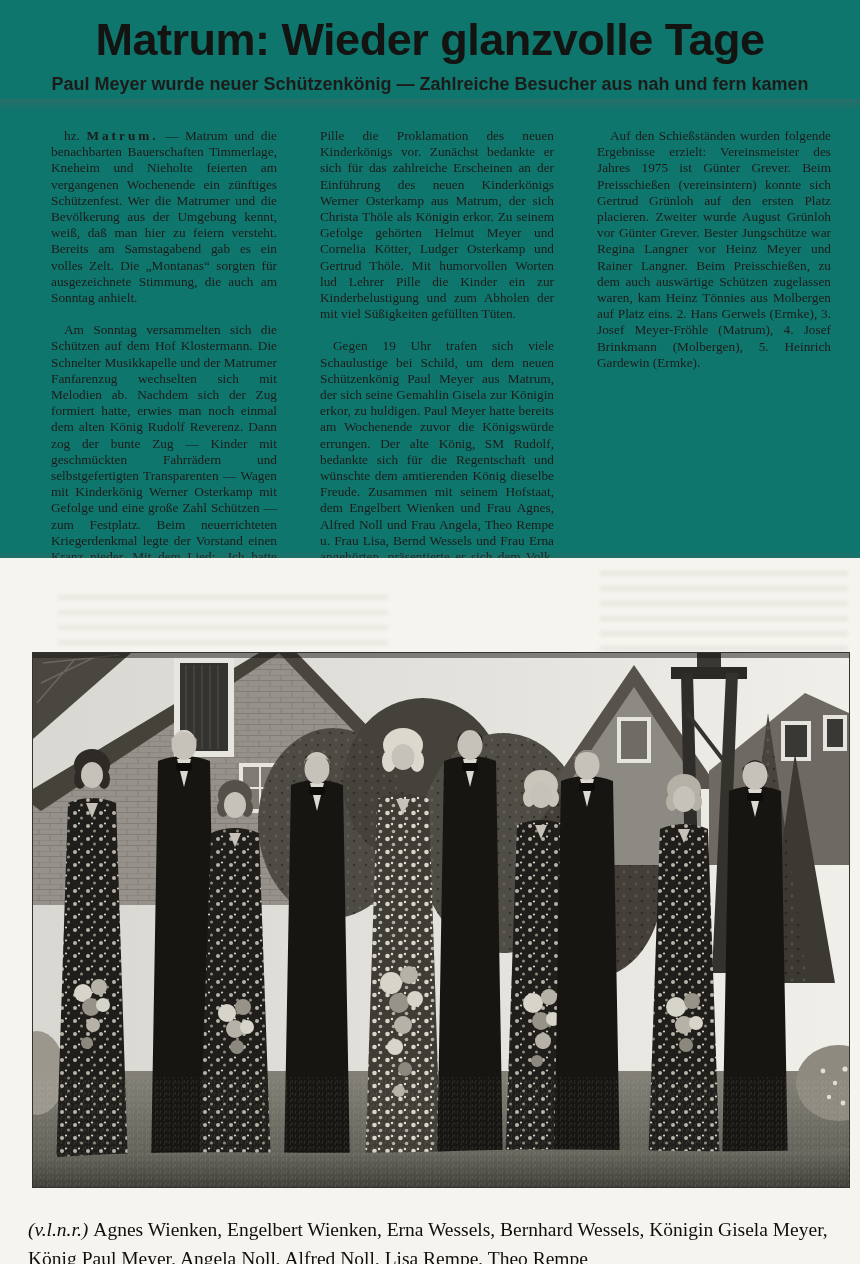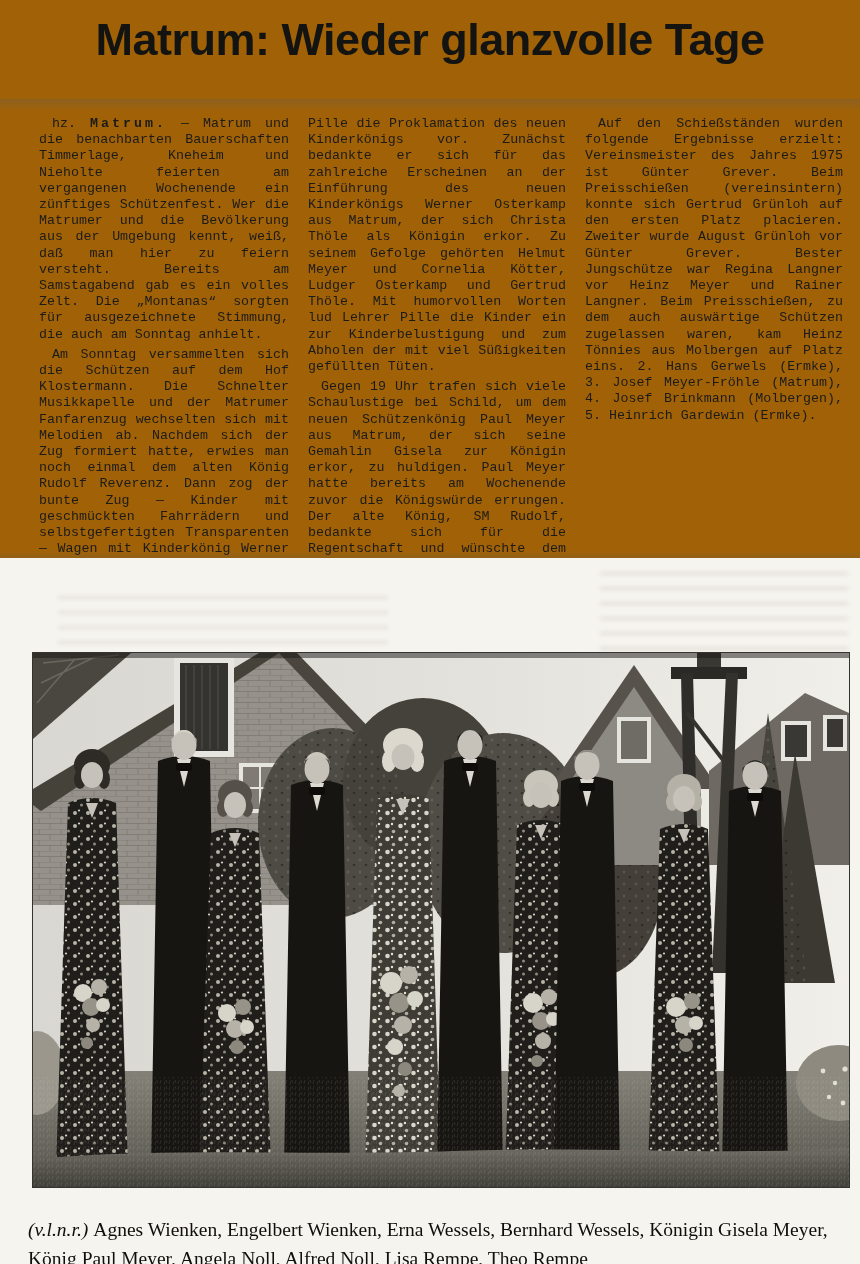--- a/index.html
+++ b/index.html
@@ -1,32 +1,32 @@
 <!DOCTYPE html>
 <html lang="de"><head>
 <meta charset="utf-8">
 <style>
   html,body{margin:0;padding:0;background:#e9e7e1;}
   .page{position:relative;width:860px;height:1264px;background:#f6f4ee;overflow:hidden;
         font-family:"Liberation Serif",serif;color:#181816;}
   
-  .clipping{position:absolute;top:0;left:0;width:860px;height:558px;background:#a16207;}
+  .clipping{position:absolute;top:0;left:0;width:860px;height:558px;background:#0f766e;}
   .headline{position:absolute;top:14px;left:0;width:100%;margin:0;text-align:center;
             font-family:"Liberation Sans",sans-serif;font-weight:700;font-size:45px;
             letter-spacing:-0.5px;color:#131311;}
   .subheadline{position:absolute;top:74px;left:0;width:100%;margin:0;text-align:center;
                font-family:"Liberation Sans",sans-serif;font-weight:700;font-size:18px;color:#1b1b19;}
   .scan-shadow{position:absolute;top:99px;left:0;width:100%;height:12px;
                background:linear-gradient(180deg,rgba(96,94,88,.30),rgba(96,94,88,0));}
   .clip-edge{position:absolute;bottom:0;left:0;width:100%;height:7px;
              background:linear-gradient(180deg,rgba(90,88,82,0),rgba(90,88,82,.22));}
   .columns{position:absolute;top:112px;left:35px;width:812px;height:446px;display:grid;
            grid-template-columns:258px 266px 266px;column-gap:11px;overflow:hidden;}
   .col{font-size:13.3px;line-height:16.2px;text-align:justify;hyphens:auto;color:#1c1b19;}
-  .col p{margin:4px;font-family:Liberation Mono, monospace;}
+  .col p{margin:16px;}
   .col p.indent{text-indent:13px;}
   .place{font-weight:700;letter-spacing:3px;}
   
   .smudge{position:absolute;filter:blur(2px);opacity:.45;pointer-events:none;
           background:repeating-linear-gradient(0deg,rgba(118,116,108,.35) 0 3px,rgba(0,0,0,0) 3px 15px);}
   .smudge.s1{left:58px;top:586px;width:330px;height:58px;}
   .smudge.s2{left:600px;top:566px;width:248px;height:84px;opacity:.5;}
   
   .photo{position:absolute;top:652px;left:32px;width:816px;height:534px;margin:0;
          border:1px solid #35332f;background:#d2d0ca;}
@@ -36,20 +36,21 @@
            font-size:19.5px;line-height:28.5px;color:#100f0d;}
   .caption .prefix{font-style:italic;padding-right:5px;}
 </style>
 </head>
 <body>
 
 <div class="page">
 
   <section class="clipping">
     <h1 class="headline">Matrum: Wieder glanzvolle Tage</h1>
+    <h2 class="subheadline">Paul Meyer wurde neuer Schützenkönig — Zahlreiche Besucher aus nah und fern kamen</h2>
     <div class="scan-shadow"></div>
 
     <div class="columns">
       <div class="col" lang="de">
         <p class="indent"><span>hz.</span>
           <span class="place">Matrum.</span>
           <span>— Matrum und die benachbarten Bauerschaften Timmerlage, Kneheim und Nieholte feierten am vergangenen Wochenende ein zünftiges Schützenfest. Wer die Matrumer und die Bevölkerung aus der Umgebung kennt, weiß, daß man hier zu feiern versteht. Bereits am Samstagabend gab es ein volles Zelt. Die „Montanas“ sorgten für ausgezeichnete Stimmung, die auch am Sonntag anhielt.</span></p>
         <p class="indent">Am Sonntag versammelten sich die Schützen auf dem Hof Klostermann. Die Schnelter Musikkapelle und der Matrumer Fanfarenzug wechselten sich mit Melodien ab. Nachdem sich der Zug formiert hatte, erwies man noch einmal dem alten König Rudolf Reverenz. Dann zog der bunte Zug — Kinder mit geschmückten Fahrrädern und selbstgefertigten Transparenten — Wagen mit Kinderkönig Werner Osterkamp mit Gefolge und eine große Zahl Schützen — zum Festplatz. Beim neuerrichteten Kriegerdenkmal legte der Vorstand einen Kranz nieder. Mit dem Lied: „Ich hatte einen Kameraden“ gedachte man der gefallenen Soldaten.</p>
         <p class="indent">Auf dem Hofstaat nahm Lehrer J.</p>
       </div>

